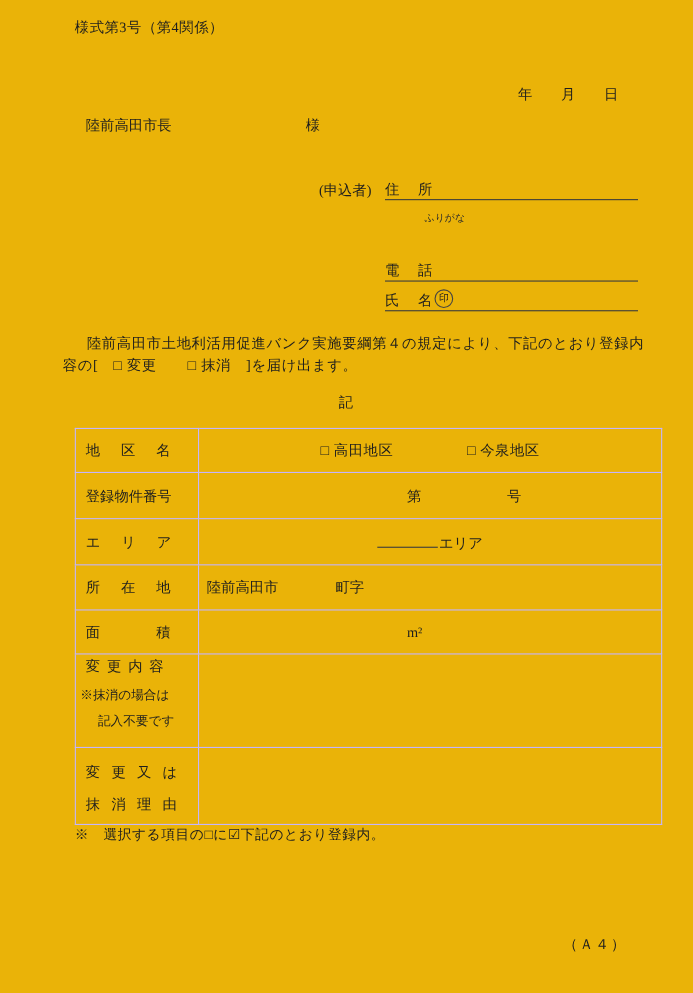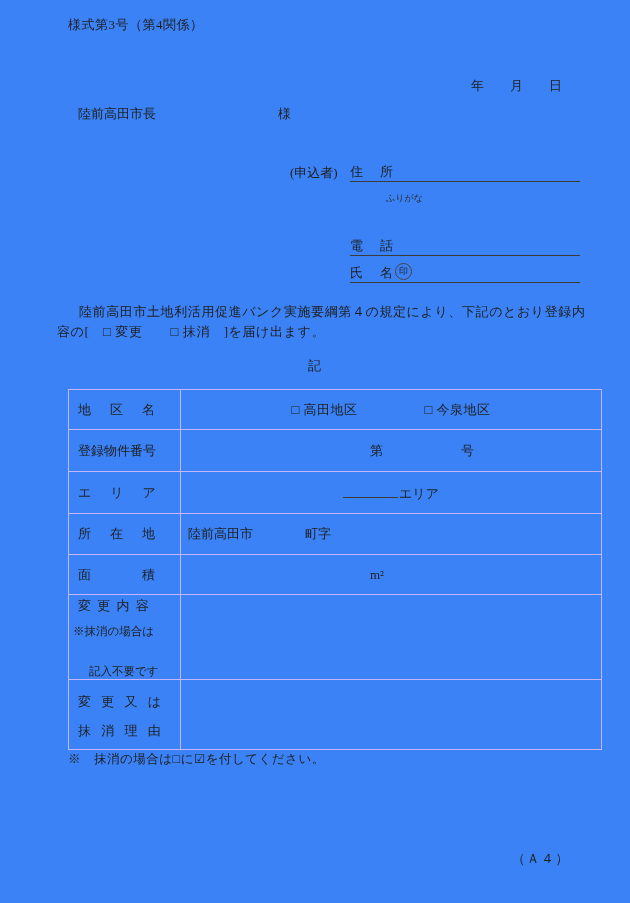--- a/index.html
+++ b/index.html
@@ -1,18 +1,18 @@
 <!DOCTYPE html>
 <html><head>
 <meta charset="utf-8">
 <style>
   html,body { margin:0; padding:0; background:#e8e8e8; }
   .page {
     position:relative; width:630px; height:903px; margin:0 auto;
-    background:#3b82f6; color:#1e1e1e;
+    background:#eab308; color:#1e1e1e;
     font-family:"Liberation Serif","DejaVu Serif",serif;
     font-size:13px; overflow:hidden;
   }
   .form-no   { position:absolute; left:68px;  top:16px;  letter-spacing:0.5px; }
   .title     { position:absolute; left:0; right:0; top:49px; text-align:center; letter-spacing:0.3px; }
   .date-line { position:absolute; right:68px; top:77px; }
   .addr-row  { position:absolute; left:78px;  top:105px; }
   .addr-row .sama { margin-left:122px; }
 
   .applicant { position:absolute; left:290px; top:164px; width:290px; }
@@ -47,21 +47,21 @@
   .cb2       { margin-left:67px; }
   .shiftr    { position:relative; left:31px; }
   .shiftl    { position:relative; left:-14px; }
   .u-line    { display:inline-block; width:55px; height:15px;
                border-bottom:1px solid #3c3c3c; margin-right:1px; }
   td.loc     { padding-left:7px; }
   .aza       { margin-left:52px; }
   td.multi   { vertical-align:top; padding-top:0; }
   .ml1       { letter-spacing:1.5px; line-height:22px; }
   .ml2       { font-size:11.5px; margin-left:-5px; margin-top:7px; }
-  .ml3       { font-size:11.5px; margin-left:11px;  margin-top:25px; }
+  .ml3       { font-size:11.5px; margin-left:11px;  margin-top:9px; }
   td.multi2  { vertical-align:top; padding-top:7px; }
   .wide      { letter-spacing:3.5px; line-height:29px; }
 
   .note      { position:absolute; left:68px; top:751px; font-size:12.5px; letter-spacing:0.5px; }
   .paper     { position:absolute; left:512px; top:850px; letter-spacing:1.5px; }
 </style>
 </head>
 <body>
 
 <div class="page">
@@ -138,16 +138,16 @@
     <tr class="r7">
       <td class="lab multi2">
         <div class="wide">変 更 又 は</div>
         <div class="wide">抹 消 理 由</div>
       </td>
       <td class="val"></td>
     </tr>
   </tbody>
     </table>
 
-  <div class="note">※　抹消の場合は□に☑を付してください。</div>
+  <div class="note">※　選択する項目の□に☑下記のとおり登録内。</div>
   <div class="paper">（Ａ４）</div>
 
 </div>
 
 </body></html>

